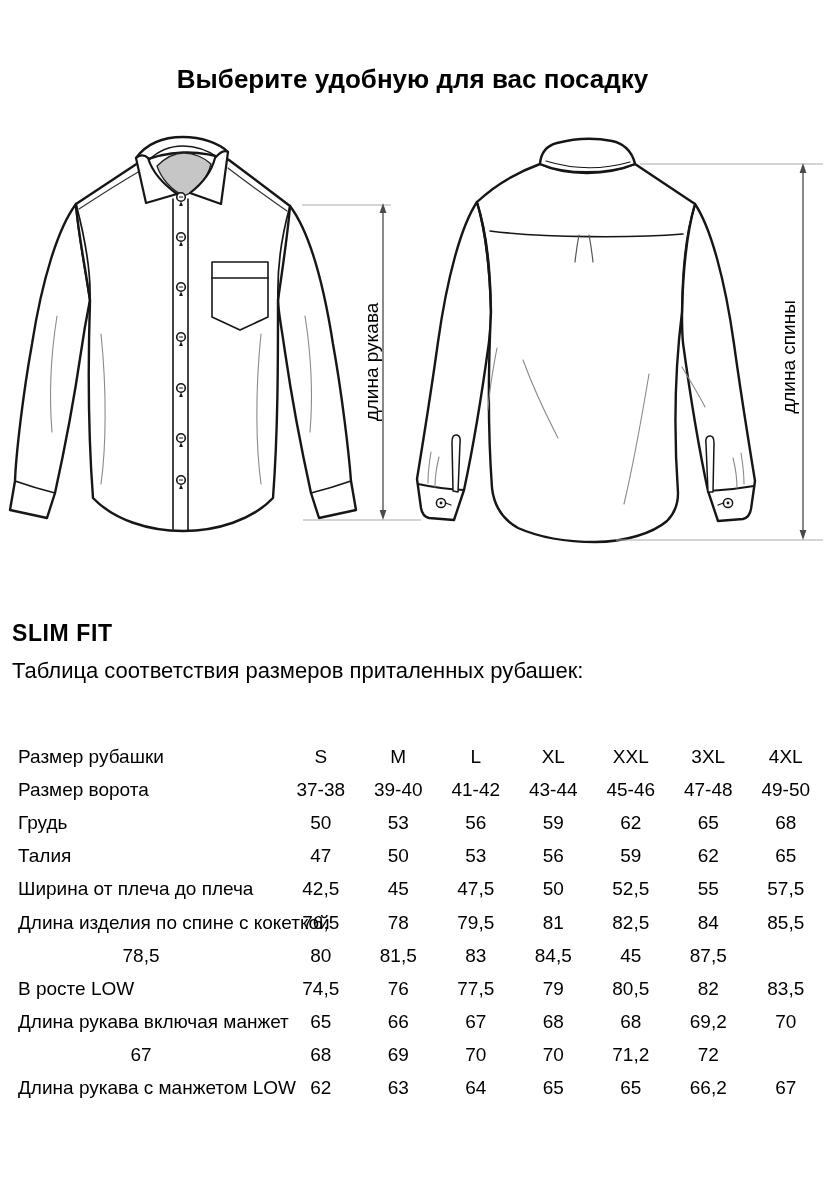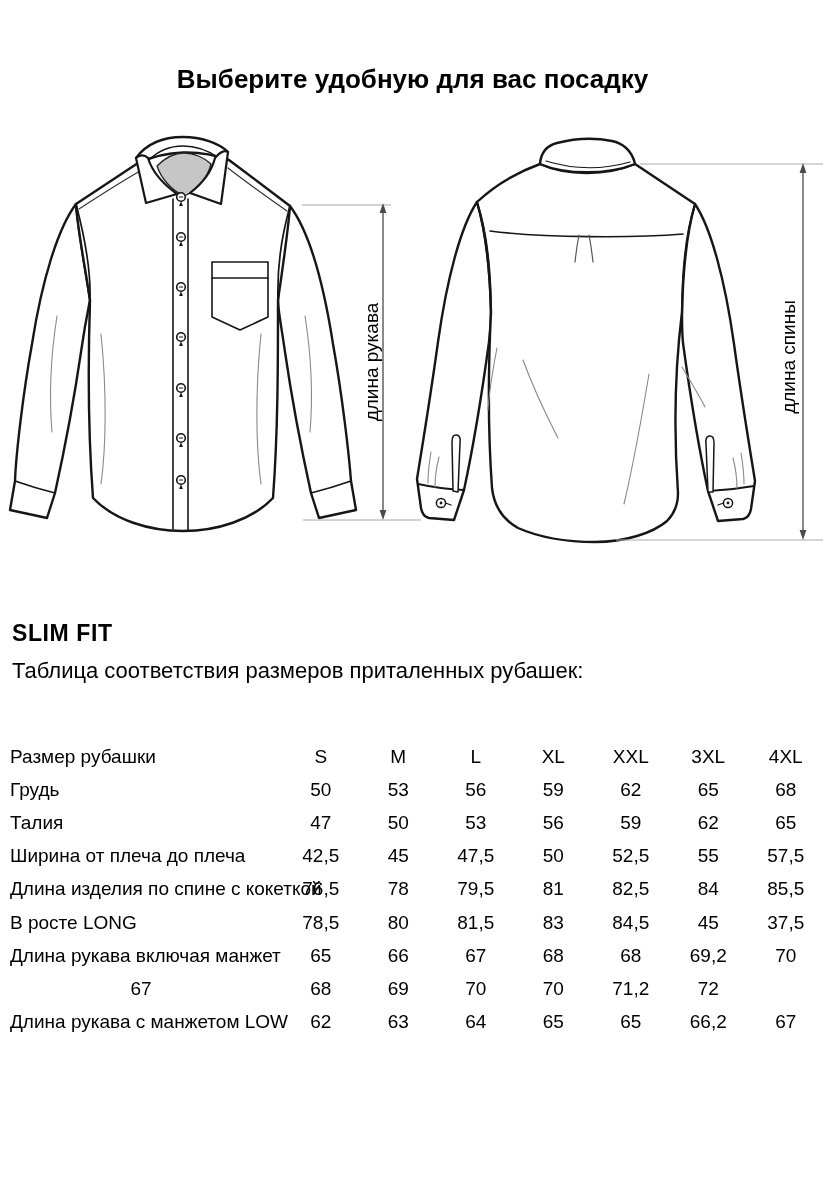--- a/index.html
+++ b/index.html
@@ -18,21 +18,21 @@
     font-size:23px;font-weight:bold;letter-spacing:0.6px;
   }
   .fit-subtitle{
     position:absolute;left:12px;top:658px;font-size:22px;
   }
   .size-table{position:absolute;left:0;top:740px;width:825px;}
   .trow{
     display:grid;grid-template-columns:282px repeat(7,77.5px);
     height:33.2px;align-items:center;font-size:19px;
   }
-  .tlabel{padding-left:10px;white-space:nowrap;}
+  .tlabel{padding-left:18px;white-space:nowrap;}
   .tcell{text-align:center;white-space:nowrap;}
   .dim-label{font-size:19px;fill:#000;}
 </style>
 </head>
 <body>
 
 <div class="title">Выберите удобную для вас посадку</div>
 
 <svg class="diagram" width="825" height="445" viewBox="0 120 825 445">
   <defs>
@@ -171,20 +171,30 @@
       <div class="tlabel">Размер рубашки</div>
       <div class="tcell">S</div>
       <div class="tcell">M</div>
       <div class="tcell">L</div>
       <div class="tcell">XL</div>
       <div class="tcell">XXL</div>
       <div class="tcell">3XL</div>
       <div class="tcell">4XL</div>
     </div>
     <div class="trow">
+      <div class="tlabel">Размер ворота</div>
+      <div class="tcell">37-38</div>
+      <div class="tcell">39-40</div>
+      <div class="tcell">41-42</div>
+      <div class="tcell">43-44</div>
+      <div class="tcell">45-46</div>
+      <div class="tcell">47-48</div>
+      <div class="tcell">49-50</div>
+    </div>
+    <div class="trow">
       <div class="tlabel">Грудь</div>
       <div class="tcell">50</div>
       <div class="tcell">53</div>
       <div class="tcell">56</div>
       <div class="tcell">59</div>
       <div class="tcell">62</div>
       <div class="tcell">65</div>
       <div class="tcell">68</div>
     </div>
     <div class="trow">
@@ -211,28 +221,37 @@
       <div class="tlabel">Длина изделия по спине с кокеткой</div>
       <div class="tcell">76,5</div>
       <div class="tcell">78</div>
       <div class="tcell">79,5</div>
       <div class="tcell">81</div>
       <div class="tcell">82,5</div>
       <div class="tcell">84</div>
       <div class="tcell">85,5</div>
     </div>
     <div class="trow">
-      <div class="tlabel">В росте LONG</div>
       <div class="tcell">78,5</div>
       <div class="tcell">80</div>
       <div class="tcell">81,5</div>
       <div class="tcell">83</div>
       <div class="tcell">84,5</div>
       <div class="tcell">45</div>
-      <div class="tcell">37,5</div>
+      <div class="tcell">87,5</div>
+    </div>
+    <div class="trow">
+      <div class="tlabel">В росте LOW</div>
+      <div class="tcell">74,5</div>
+      <div class="tcell">76</div>
+      <div class="tcell">77,5</div>
+      <div class="tcell">79</div>
+      <div class="tcell">80,5</div>
+      <div class="tcell">82</div>
+      <div class="tcell">83,5</div>
     </div>
     <div class="trow">
       <div class="tlabel">Длина рукава включая манжет</div>
       <div class="tcell">65</div>
       <div class="tcell">66</div>
       <div class="tcell">67</div>
       <div class="tcell">68</div>
       <div class="tcell">68</div>
       <div class="tcell">69,2</div>
       <div class="tcell">70</div>

